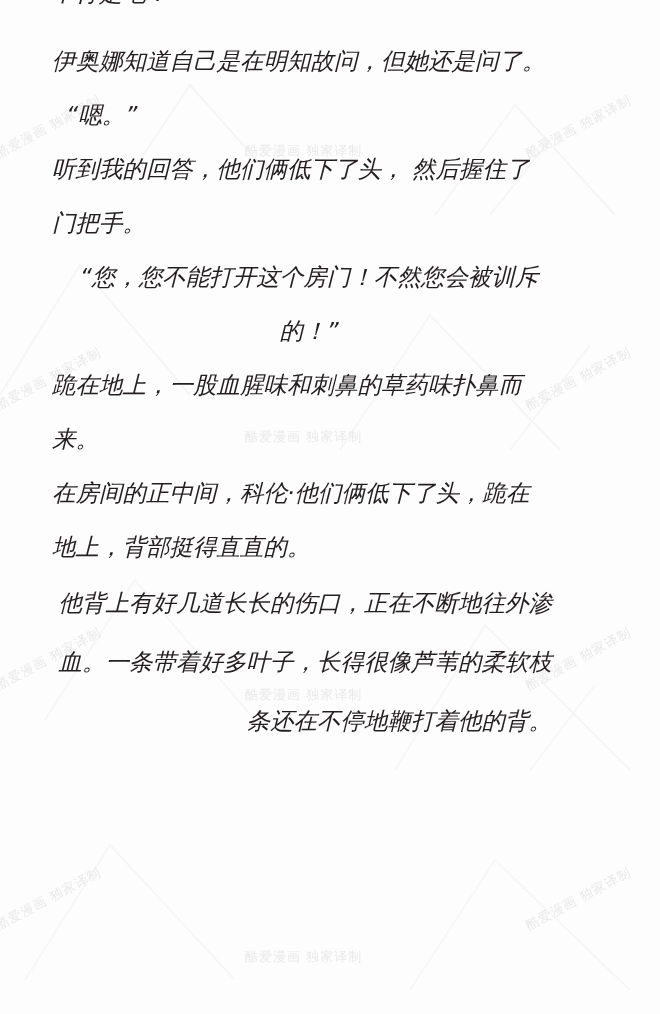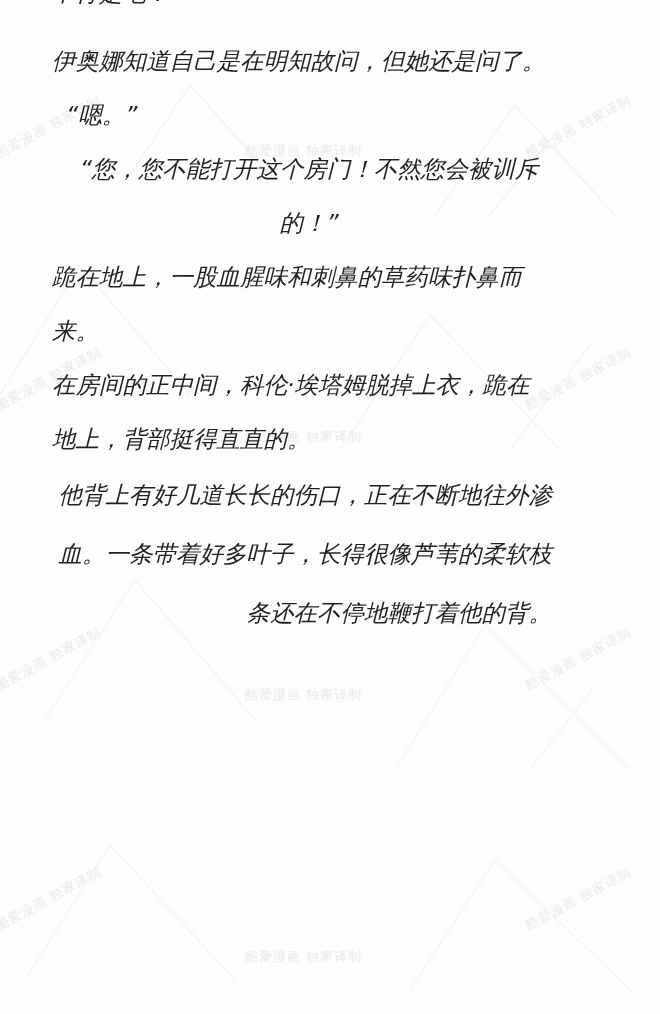--- a/index.html
+++ b/index.html
@@ -167,20 +167,21 @@
   <div class="wm" style="left:520px;  top:890px; transform:rotate(-28deg);">酷爱漫画 独家译制</div>
 
   <div id="text-body">
 
     <div class="clipped">
       <p class="para">不行是吧？</p>
     </div>
 
     <p class="para" style="margin-top:14px;">伊奥娜知道自己是在明知故问，但她还是问了。</p>
     <p class="para" style="padding-left:66px;">“嗯。”</p>
+    <p class="para">听到我的回答，他们俩低下了头， 然后握住了门把手。</p>
     <p class="para" style="padding-left:66px;text-align:center;">“您，您不能打开这个房门！不然您会被训斥的！”</p>
     <p class="para">跪在地上，一股血腥味和刺鼻的草药味扑鼻而来。</p>
-    <p class="para">在房间的正中间，科伦·埃塔姆脱掉上衣，跪在地上，背部挺得直直的。</p>
+    <p class="para">在房间的正中间，科伦·他们俩低下了头，跪在地上，背部挺得直直的。</p>
     <p class="para" style="line-height:59px;text-align:right;">他背上有好几道长长的伤口，正在不断地往外渗血。一条带着好多叶子，长得很像芦苇的柔软枝条还在不停地鞭打着他的背。</p>
   </div>
 
 
 </div>
 
 </body></html>

